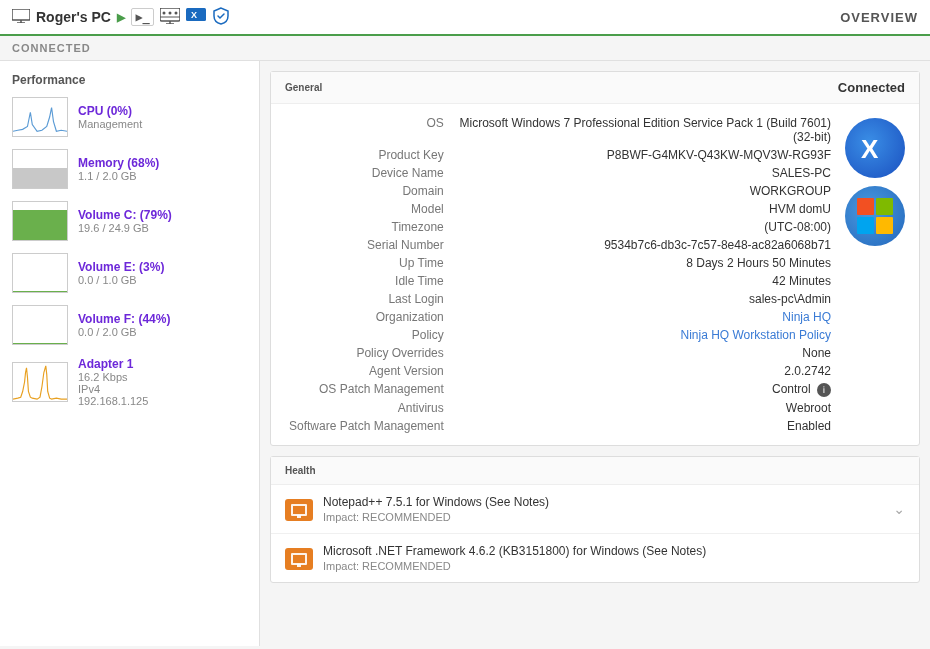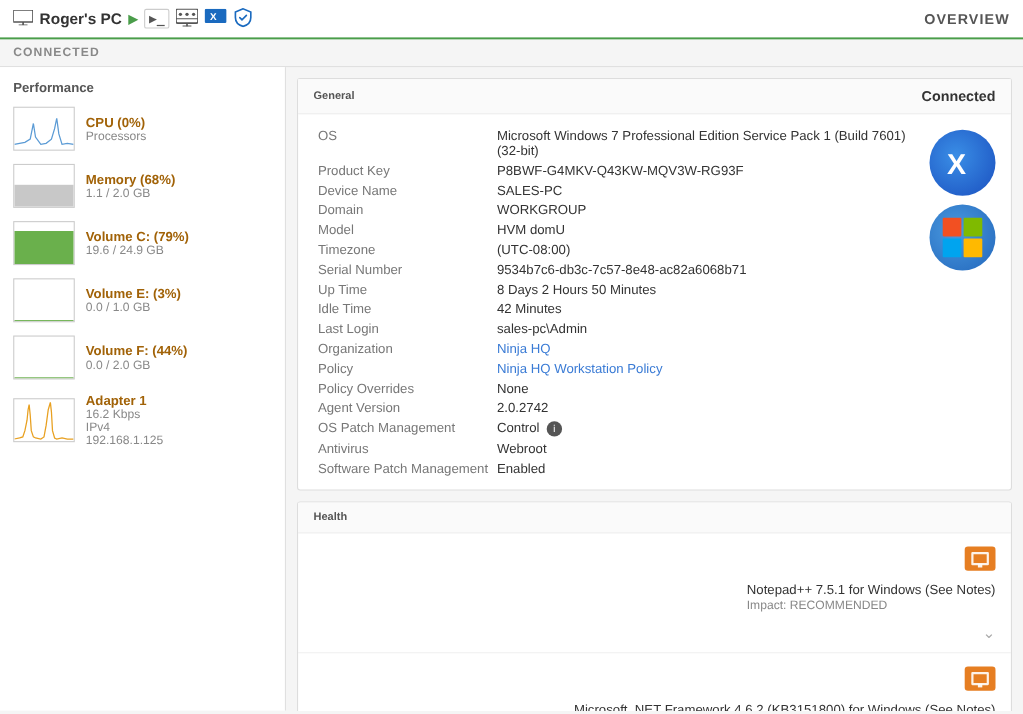--- a/index.html
+++ b/index.html
@@ -17,21 +17,21 @@
     
     .main { display: flex; height: calc(649px - 36px - 28px); }
 
     
     .sidebar { width: 260px; background: #fff; border-right: 1px solid #e0e0e0; padding: 12px; overflow-y: auto; flex-shrink: 0; }
     .sidebar-title { font-size: 12px; font-weight: 600; color: #555; margin-bottom: 10px; }
 
     .perf-item { display: flex; align-items: center; margin-bottom: 12px; gap: 10px; }
     .perf-graph { width: 56px; height: 40px; border: 1px solid #ccc; background: #fff; flex-shrink: 0; position: relative; overflow: hidden; }
     .perf-label { font-size: 12px; }
-    .perf-label .name { font-weight: 600; color: #a16207; }
+    .perf-label .name { font-weight: 600; color: #6d28d9; }
     .perf-label .sub { color: #888; font-size: 11px; }
 
     
     .cpu-graph svg { width: 100%; height: 100%; }
 
     
     .mem-bar { position: absolute; bottom: 0; left: 0; right: 0; height: 40%; background: #ddd; }
 
     
     .net-graph svg { width: 100%; height: 100%; }
@@ -42,21 +42,21 @@
     
     .panel { background: #fff; border: 1px solid #ddd; border-radius: 3px; }
     .panel-header { display: flex; justify-content: space-between; align-items: center; padding: 8px 14px; border-bottom: 1px solid #eee; background: #fafafa; }
     .panel-title { font-size: 10px; font-weight: 600; color: #555; }
     .panel-status { font-size: 13px; font-weight: 700; color: #333; }
 
     .panel-body { padding: 10px 14px; }
 
     
     .info-table { width: 100%; border-collapse: collapse; }
-    .info-table tr td { padding: 2px 4px; vertical-align: top; font-size: 12px; }
+    .info-table tr td { padding: 2px 4px; vertical-align: top; font-size: 12px; text-align: right; }
     .info-table tr td:first-child { color: #777; width: 160px; white-space: nowrap; }
     .info-table tr td:nth-child(2) { color: #333; }
     .info-table tr td.link { color: #3a7bd5; cursor: pointer; }
 
     .general-inner { display: flex; gap: 10px; }
     .general-info { flex: 1; }
     .general-icons { display: flex; flex-direction: column; gap: 8px; align-items: center; justify-content: flex-start; padding-top: 4px; }
 
     
     .big-icon { width: 60px; height: 60px; border-radius: 50%; display: flex; align-items: center; justify-content: center; }
@@ -64,21 +64,21 @@
 
     
     .win-icon { width: 44px; height: 44px; display: grid; grid-template-columns: 1fr 1fr; gap: 2px; padding: 4px; }
     .win-pane { border-radius: 1px; }
     .win-red { background: #f25022; }
     .win-green { background: #7fba00; }
     .win-blue { background: #00a4ef; }
     .win-yellow { background: #ffb900; }
 
     
-    .health-item { display: flex; align-items: flex-end; padding: 10px 14px; border-bottom: 1px solid #f0f0f0; gap: 10px; flex-direction: column; }
+    .health-item { display: flex; align-items: center; padding: 10px 14px; border-bottom: 1px solid #f0f0f0; gap: 10px; }
     .health-item:last-child { border-bottom: none; }
     .health-icon { width: 28px; height: 22px; background: #e67e22; border-radius: 3px; display: flex; align-items: center; justify-content: center; flex-shrink: 0; margin-top: 2px; }
     .health-icon-inner { width: 16px; height: 12px; border: 2px solid rgba(255,255,255,0.9); border-radius: 1px; position: relative; }
     .health-icon-inner::after { content: ''; position: absolute; bottom: -4px; left: 50%; transform: translateX(-50%); width: 4px; height: 3px; background: rgba(255,255,255,0.9); }
     .health-text .title { font-size: 12px; font-weight: 500; color: #333; }
     .health-text .impact { font-size: 11px; color: #888; margin-top: 2px; }
     .health-chevron { color: #aaa; font-size: 14px; }
 
     
     .info-icon { display: inline-flex; align-items: center; justify-content: center; width: 14px; height: 14px; border-radius: 50%; background: #555; color: #fff; font-size: 9px; margin-left: 3px; cursor: pointer; }
@@ -138,21 +138,21 @@
     <div class="sidebar-title">Performance</div>
 
     <div class="perf-item">
       <div class="perf-graph cpu-graph">
         <svg viewBox="0 0 56 40" preserveAspectRatio="none">
           <polyline points="0,35 5,34 10,33 15,30 18,15 20,28 25,35 30,34 35,30 38,20 40,10 42,25 45,35 50,34 56,35" fill="none" stroke="#5b9bd5" stroke-width="1.2"></polyline>
         </svg>
       </div>
       <div class="perf-label">
         <div class="name">CPU (0%)</div>
-        <div class="sub">Processors</div>
+        <div class="sub">Management</div>
       </div>
     </div>
 
     <div class="perf-item">
       <div class="perf-graph">
         <div class="mem-bar" style="height:53%; background:#c8c8c8;"></div>
       </div>
       <div class="perf-label">
         <div class="name">Memory (68%)</div>
         <div class="sub">1.1 / 2.0 GB</div>

